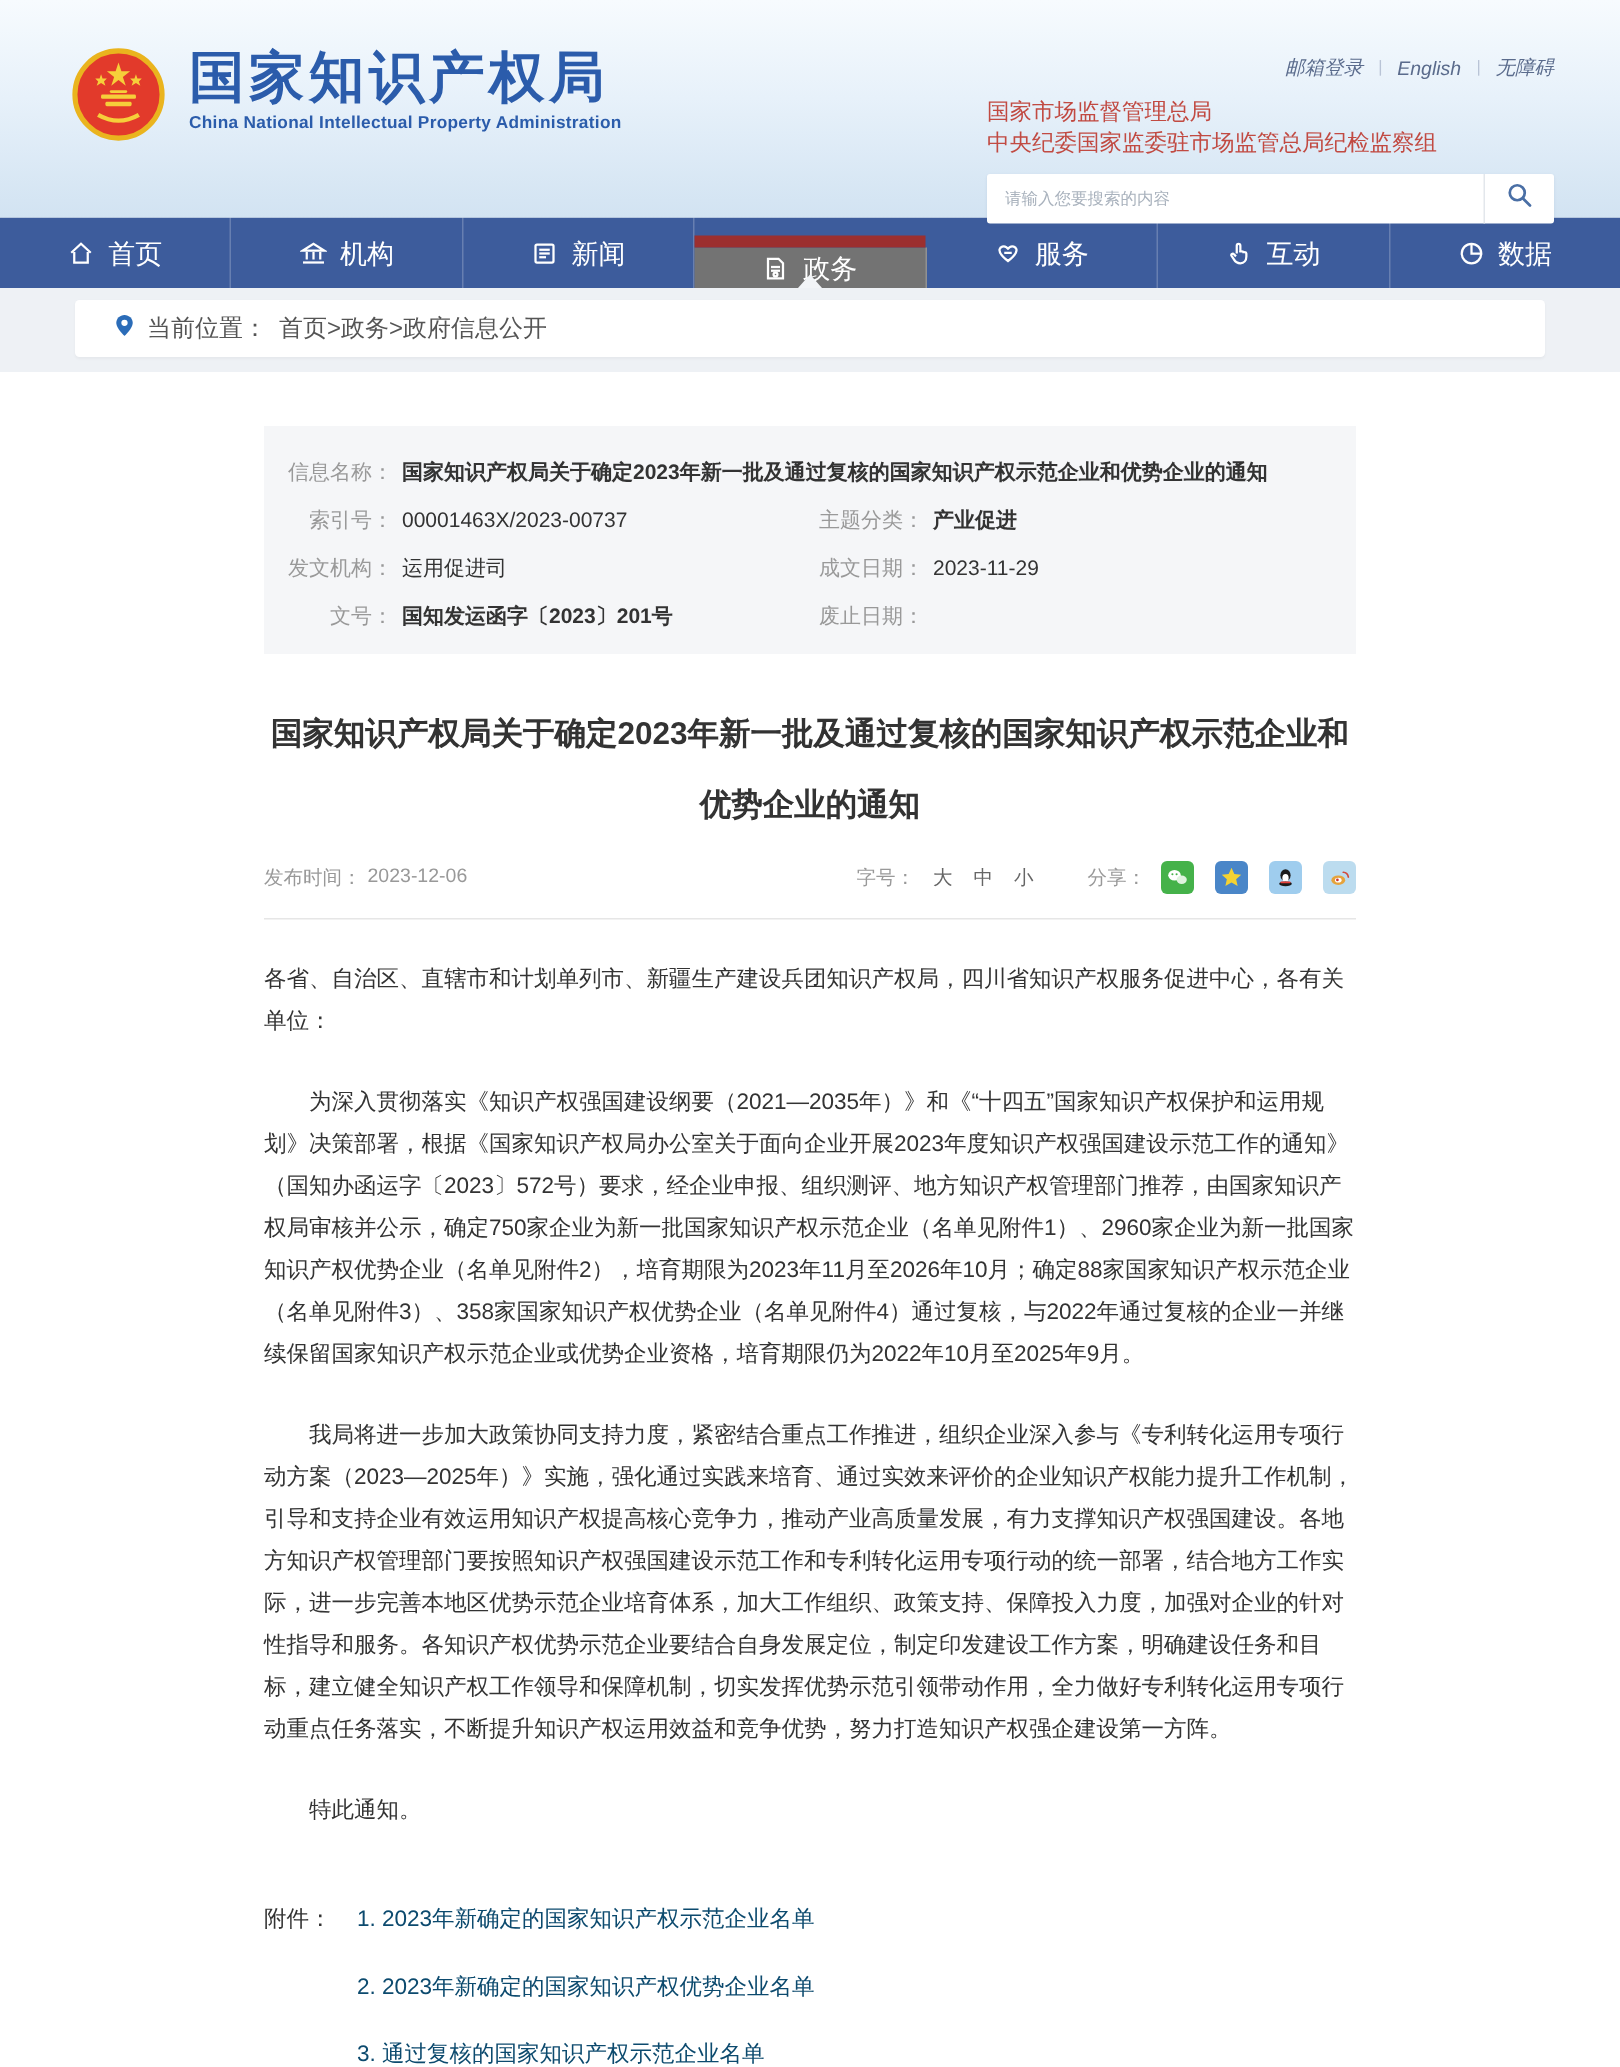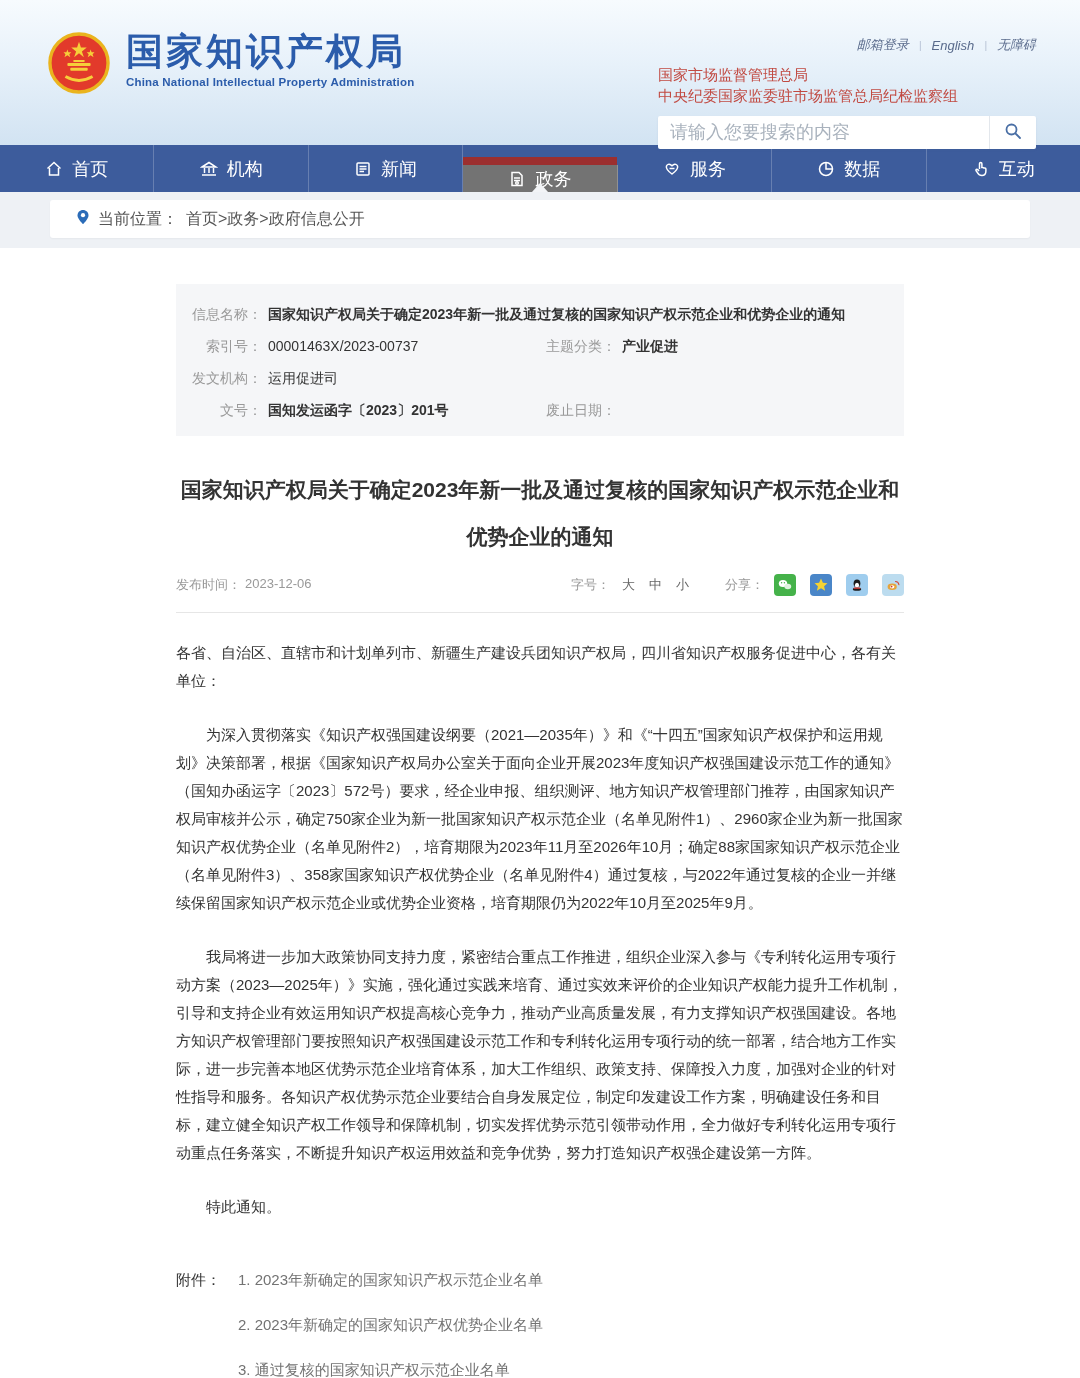--- a/index.html
+++ b/index.html
@@ -17,21 +17,21 @@
   .emblem{width:62px;height:62px;flex:0 0 aupx;}
   .brand-text .cn{font-size:37px;font-weight:bold;color:#2b5cab;letter-spacing:3px;line-height:40px;}
   .brand-text .en{font-size:11.5px;font-weight:bold;color:#2b5cab;margin-top:4px;letter-spacing:.2px;}
   .header-right{position:absolute;right:44px;top:36px;width:378px;}
   .top-links{display:flex;justify-content:flex-end;align-items:center;gap:10px;font-size:13px;color:#5a6b8c;font-style:italic;}
   .top-links .tlink{cursor:pointer;}
   .top-links .sep{color:#b9c4d6;font-size:11px;}
   .rel-links{margin-top:10px;font-size:15px;color:#c14a42;line-height:21px;}
   .rel-links div{cursor:pointer;}
   .search-bar{margin-top:10px;height:33px;background:#ffffff;border-radius:2px;display:flex;align-items:center;box-shadow:0 1px 2px rgba(70,100,140,.12);}
-  .search-bar input{flex:1;border:none;outline:none;background:transparent;padding:0 12px;font-size:18px;color:#333;font-family:inherit;}
+  .search-bar input{flex:1;border:none;outline:none;background:transparent;padding:0 12px;font-size:11px;color:#333;font-family:inherit;}
   .search-bar input::placeholder{color:#a9b2bd;}
   .search-btn{width:46px;height:100%;display:flex;align-items:center;justify-content:center;border-left:1px solid #e3e7ec;cursor:pointer;}
   
   .main-nav{display:flex;height:47px;background:#3d5c9c;}
   .nav-item{
     position:relative;flex:1;display:flex;align-items:center;justify-content:center;gap:9px;
     color:#fff;font-size:18px;cursor:pointer;border-right:1px solid rgba(255,255,255,.22);
   }
   .nav-item:last-child{border-right:none;}
   .nav-item.active{background:#737373;margin-top:20px;}
@@ -67,21 +67,21 @@
   .meta-right{margin-left:auto;display:flex;align-items:center;gap:10px;}
   .fontsize-opt{color:#666;cursor:pointer;padding:0 2px;}
   .share-icons{display:flex;gap:14px;align-items:center;}
   .share-ico{width:22px;height:22px;border-radius:4px;display:flex;align-items:center;justify-content:center;cursor:pointer;}
   .divider{border:none;border-top:1px solid #e6e6e6;margin:16px 0 0;}
   .body-text{margin-top:26px;font-size:15px;color:#333;line-height:28px;}
   .body-text p{margin:0 0 26px;}
   .body-text p.indent{text-indent:2em;}
   .attachments{position:relative;margin-top:46px;padding-left:62px;font-size:15px;color:#333;}
   .attach-label{position:absolute;left:0;top:0;line-height:26px;}
-  .attach-link{display:block;color:#737373;text-decoration:none;line-height:26px;margin-bottom:19px;cursor:pointer;}
+  .attach-link{display:block;color:#0c4a6e;text-decoration:none;line-height:26px;margin-bottom:19px;cursor:pointer;}
 </style>
 </head>
 <body>
 
 <div class="site-header">
   <div class="brand">
     <span>
       <svg class="emblem" viewBox="0 0 64 64" width="62" height="62">
         <circle cx="32" cy="32" r="30" fill="#e23a2b"></circle>
         <circle cx="32" cy="32" r="30" fill="none" stroke="#eab41e" stroke-width="3.5"></circle>
@@ -175,34 +175,34 @@
       <svg width="18" height="18" viewBox="0 0 18 18" fill="none" stroke="#fff" stroke-width="1.5">
         <path d="M9 14 C5 11 2.8 8.6 3.4 6.2 C3.9 4.4 6.2 3.6 7.8 4.8 L9 5.8 L10.2 4.8 C11.8 3.6 14.1 4.4 14.6 6.2 C15.2 8.6 13 11 9 14 Z"></path>
         <line x1="6.5" y1="8.5" x2="11.5" y2="8.5"></line>
       </svg>
     </span>
     <span>服务</span>
   </div>
   <div class="nav-item">
     <span class="nav-ico">
       <svg width="18" height="18" viewBox="0 0 18 18" fill="none" stroke="#fff" stroke-width="1.5">
+        <path d="M7.5 9 V3.8 a1.2 1.2 0 0 1 2.4 0 V8"></path>
+        <path d="M9.9 8.3 c0-1 2-1 2 0 m0 .5 c0-1 2-1 2 .2 V11 c0 2.5-1.5 4.5-4 4.5 c-2.2 0-3.3-.8-4.3-2.6 L4 10.5 c-.5-1 .8-1.8 1.6-1 l1.4 1.4"></path>
+      </svg>
+    </span>
+    <span>互动</span>
+  </div>
+  <div class="nav-item">
+    <span class="nav-ico">
+      <svg width="18" height="18" viewBox="0 0 18 18" fill="none" stroke="#fff" stroke-width="1.5">
         <circle cx="9" cy="9" r="6.5"></circle>
           <path d="M9 2.5 V9 H15.5"></path>
       </svg>
     </span>
     <span>数据</span>
-  </div>
-  <div class="nav-item">
-    <span class="nav-ico">
-      <svg width="18" height="18" viewBox="0 0 18 18" fill="none" stroke="#fff" stroke-width="1.5">
-        <path d="M7.5 9 V3.8 a1.2 1.2 0 0 1 2.4 0 V8"></path>
-        <path d="M9.9 8.3 c0-1 2-1 2 0 m0 .5 c0-1 2-1 2 .2 V11 c0 2.5-1.5 4.5-4 4.5 c-2.2 0-3.3-.8-4.3-2.6 L4 10.5 c-.5-1 .8-1.8 1.6-1 l1.4 1.4"></path>
-      </svg>
-    </span>
-    <span>互动</span>
   </div>
 </div>
 
 <div class="crumb-strip">
   <div class="crumb-bar">
     <span>
       <svg width="14" height="16" viewBox="0 0 14 16">
         <path d="M7 1 C3.9 1 1.5 3.4 1.5 6.4 C1.5 10 7 15 7 15 C7 15 12.5 10 12.5 6.4 C12.5 3.4 10.1 1 7 1 Z" fill="#2b6cb8"></path>
         <circle cx="7" cy="6.2" r="2.1" fill="#fff"></circle>
       </svg>
@@ -229,20 +229,24 @@
         </div>
         <div class="info-cell">
           <span class="info-label w70">主题分类：</span>
           <span class="info-value strong">产业促进</span>
         </div>
       </div>
       <div class="info-row">
         <div class="info-cell">
           <span class="info-label">发文机构：</span>
           <span class="info-value">运用促进司</span>
+        </div>
+        <div class="info-cell">
+          <span class="info-label w70">成文日期：</span>
+          <span class="info-value">2023-11-29</span>
         </div>
       </div>
       <div class="info-row">
         <div class="info-cell">
           <span class="info-label">文号：</span>
           <span class="info-value strong">国知发运函字〔2023〕201号</span>
         </div>
         <div class="info-cell">
           <span class="info-label w70">废止日期：</span>
           <span class="info-value"></span>

